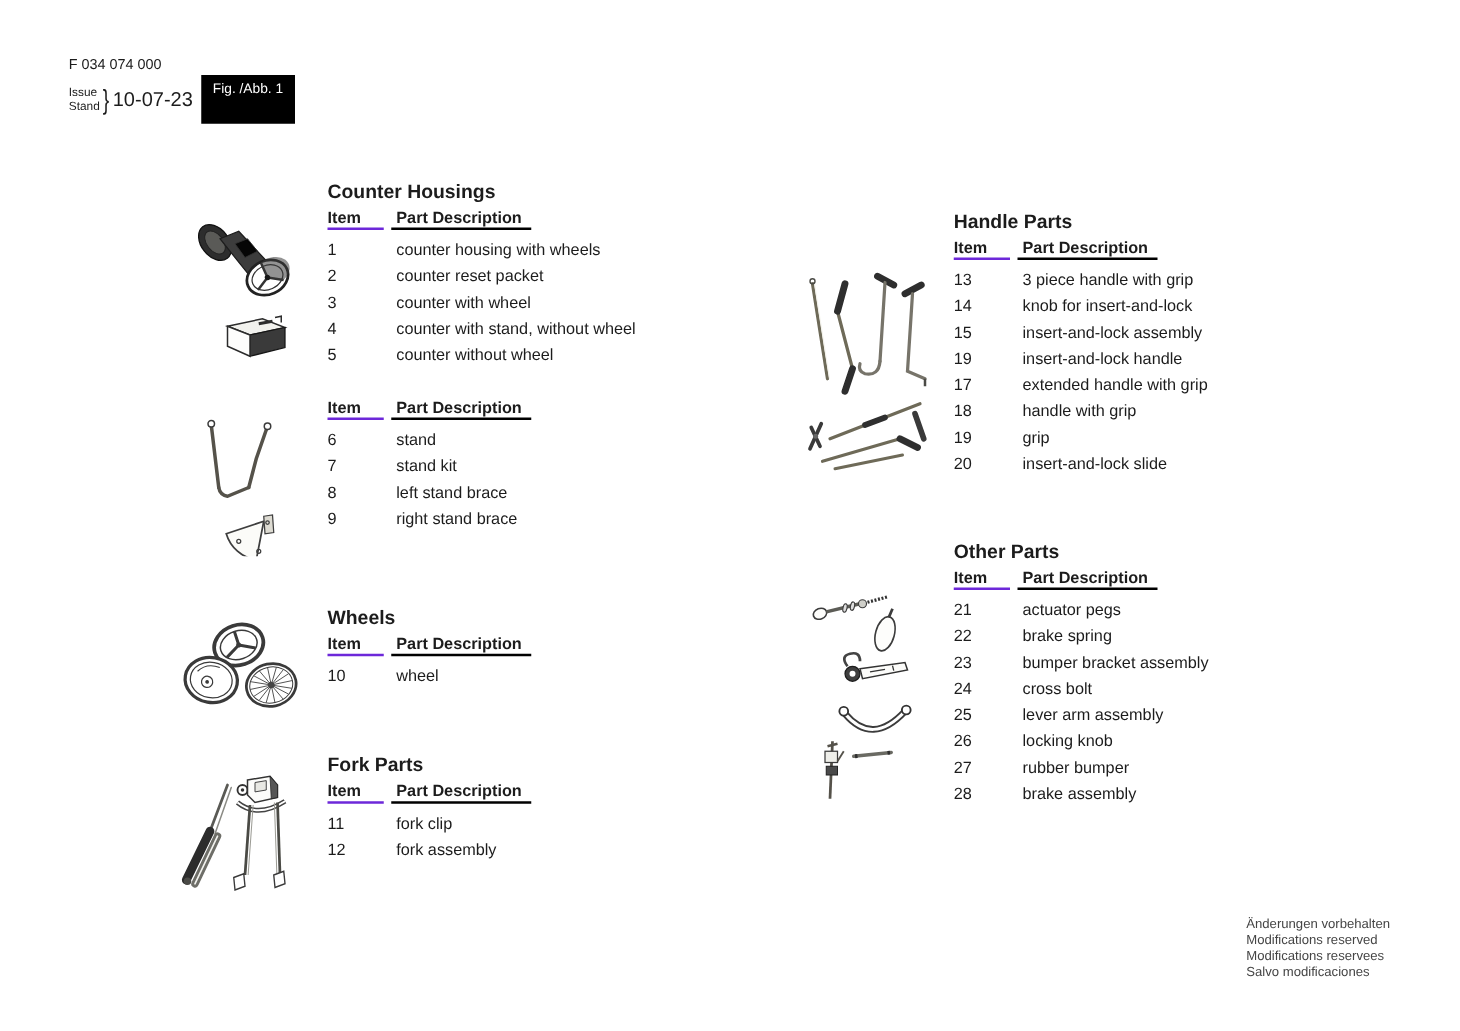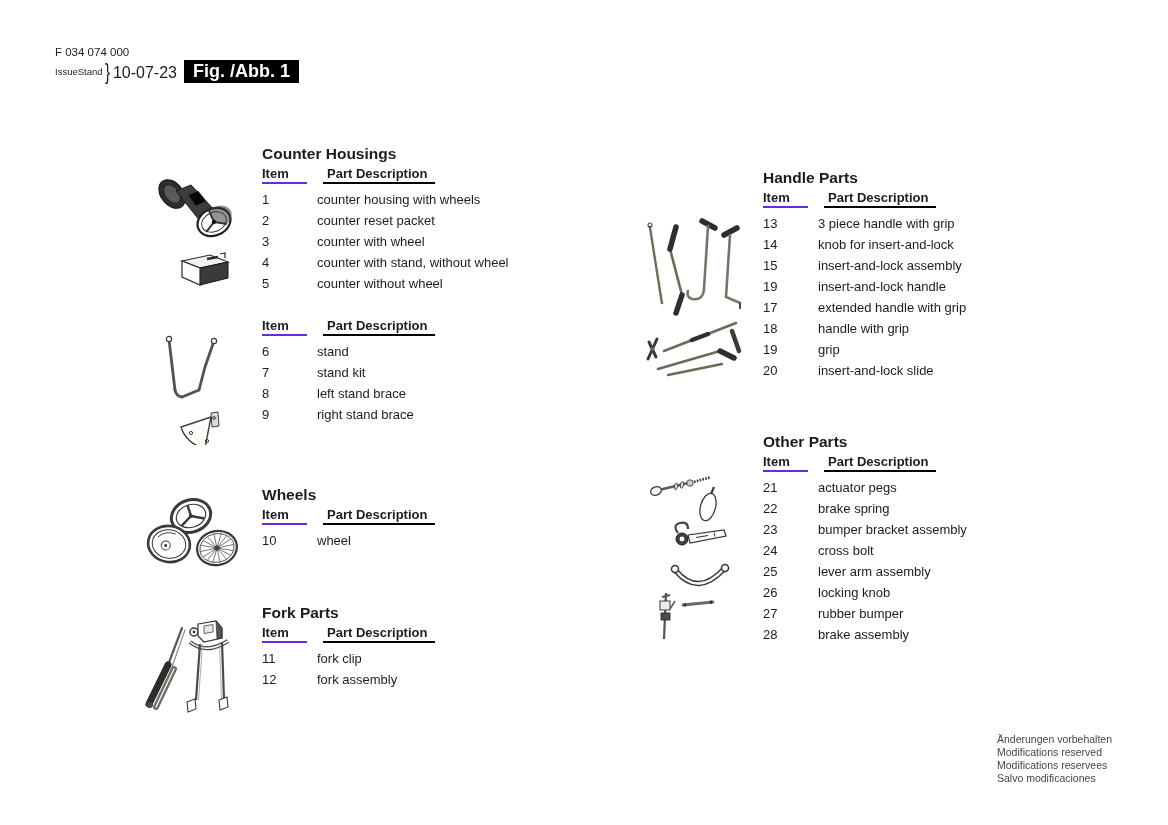--- a/index.html
+++ b/index.html
@@ -2,31 +2,31 @@
 <html><head>
 <meta charset="utf-8">
 <style>
   html,body{margin:0;padding:0;background:#fff;}
   .page{position:relative;width:1168px;height:825px;background:#ffffff;
         font-family:"Liberation Sans",sans-serif;color:#1c1c1c;overflow:hidden;border-radius:25px;}
 
   
   .doc-number{position:absolute;left:55px;top:46px;font-size:11.5px;}
   .issue-row{position:absolute;left:55px;top:60px;display:flex;align-items:center;}
-  .issue-stand{display:flex;flex-direction:row;font-size:9.5px;line-height:11px;}
+  .issue-stand{display:flex;flex-direction:column;font-size:9.5px;line-height:11px;}
   .brace{font-size:22px;font-weight:300;line-height:22px;transform:scaleX(.7);margin:0 0 0 1px;}
   .issue-date{font-size:16px;margin:3px 7px 0 2px;}
-  .fig-box{background:#000;color:#fff;font-size:18px;line-height:16px;padding:3px 9px 4px 9px;font-weight:bold;}
+  .fig-box{background:#000;color:#fff;font-size:11px;line-height:16px;padding:3px 9px 20px 9px;}
 
   
   .section{position:absolute;width:285px;}
   .sec-title{font-size:15.5px;font-weight:700;line-height:16px;margin:0 0 4px 0;}
   .thead{display:flex;font-size:13px;font-weight:700;line-height:15px;}
   .th-item{width:45px;border-bottom:2px solid #6d28d9;padding-bottom:1px;}
-  .th-desc{margin-left:16px;border-bottom:2px solid #000;padding:0 8px 1px 4px;}
+  .th-desc{margin-left:6px;border-bottom:2px solid #000;padding:0 8px 1px 4px;}
   .tbody{margin-top:5px;font-size:13px;}
   .trow{display:flex;height:21px;line-height:21px;}
   .cell-item{width:55px;}
   .cell-desc{flex:1;white-space:nowrap;}
 
   
   .footer{position:absolute;left:997px;top:733px;font-size:10.5px;line-height:13px;color:#454545;}
 
   .illus{position:absolute;}
 </style>

